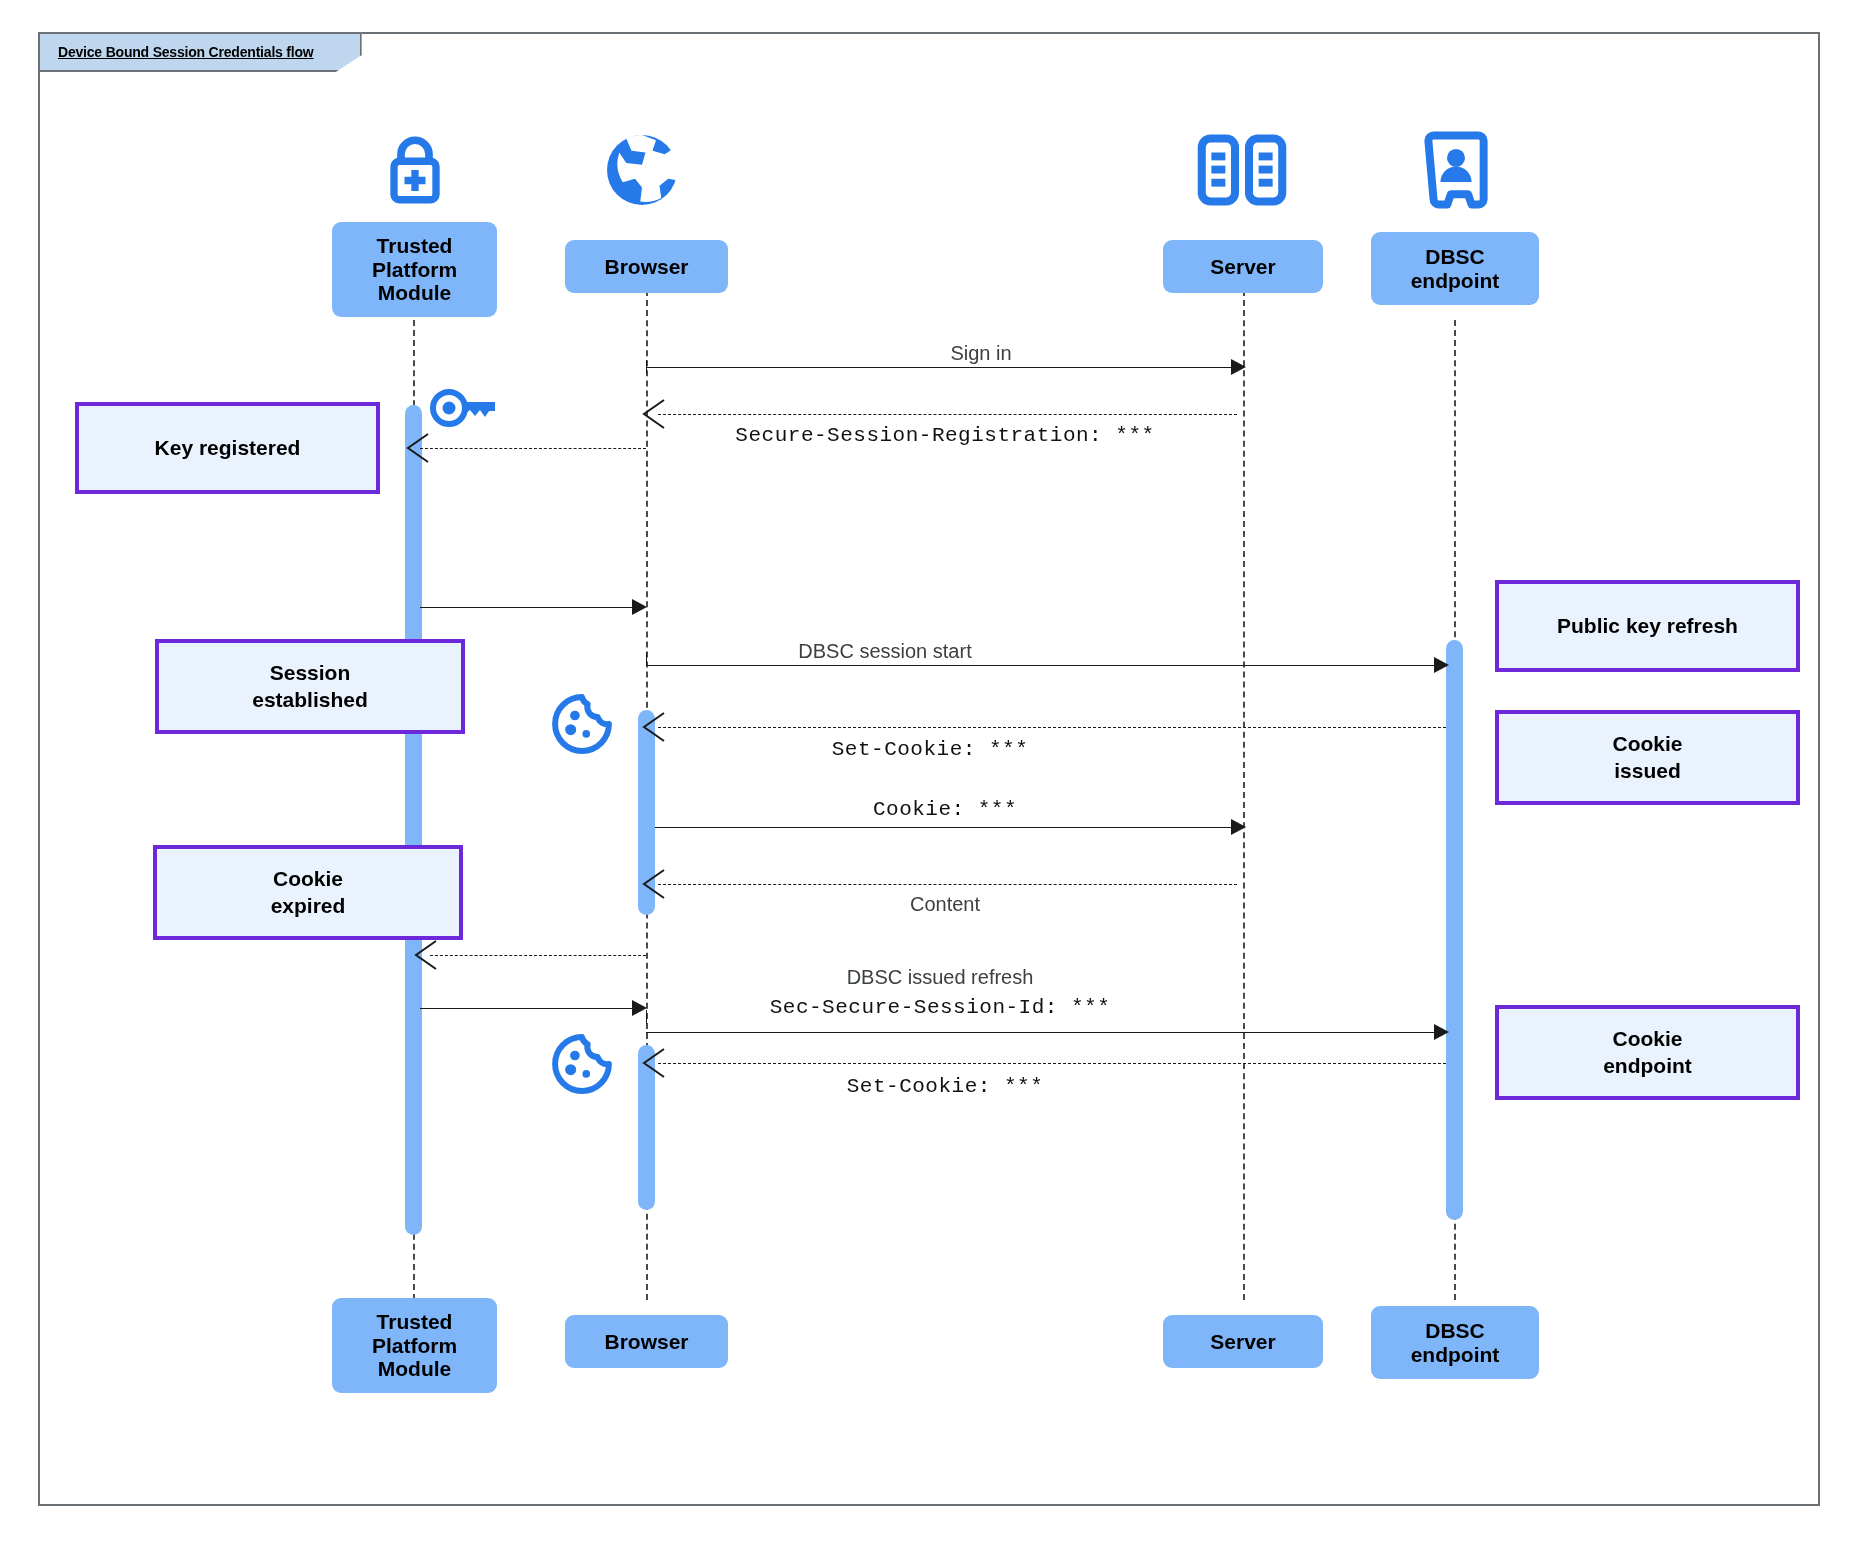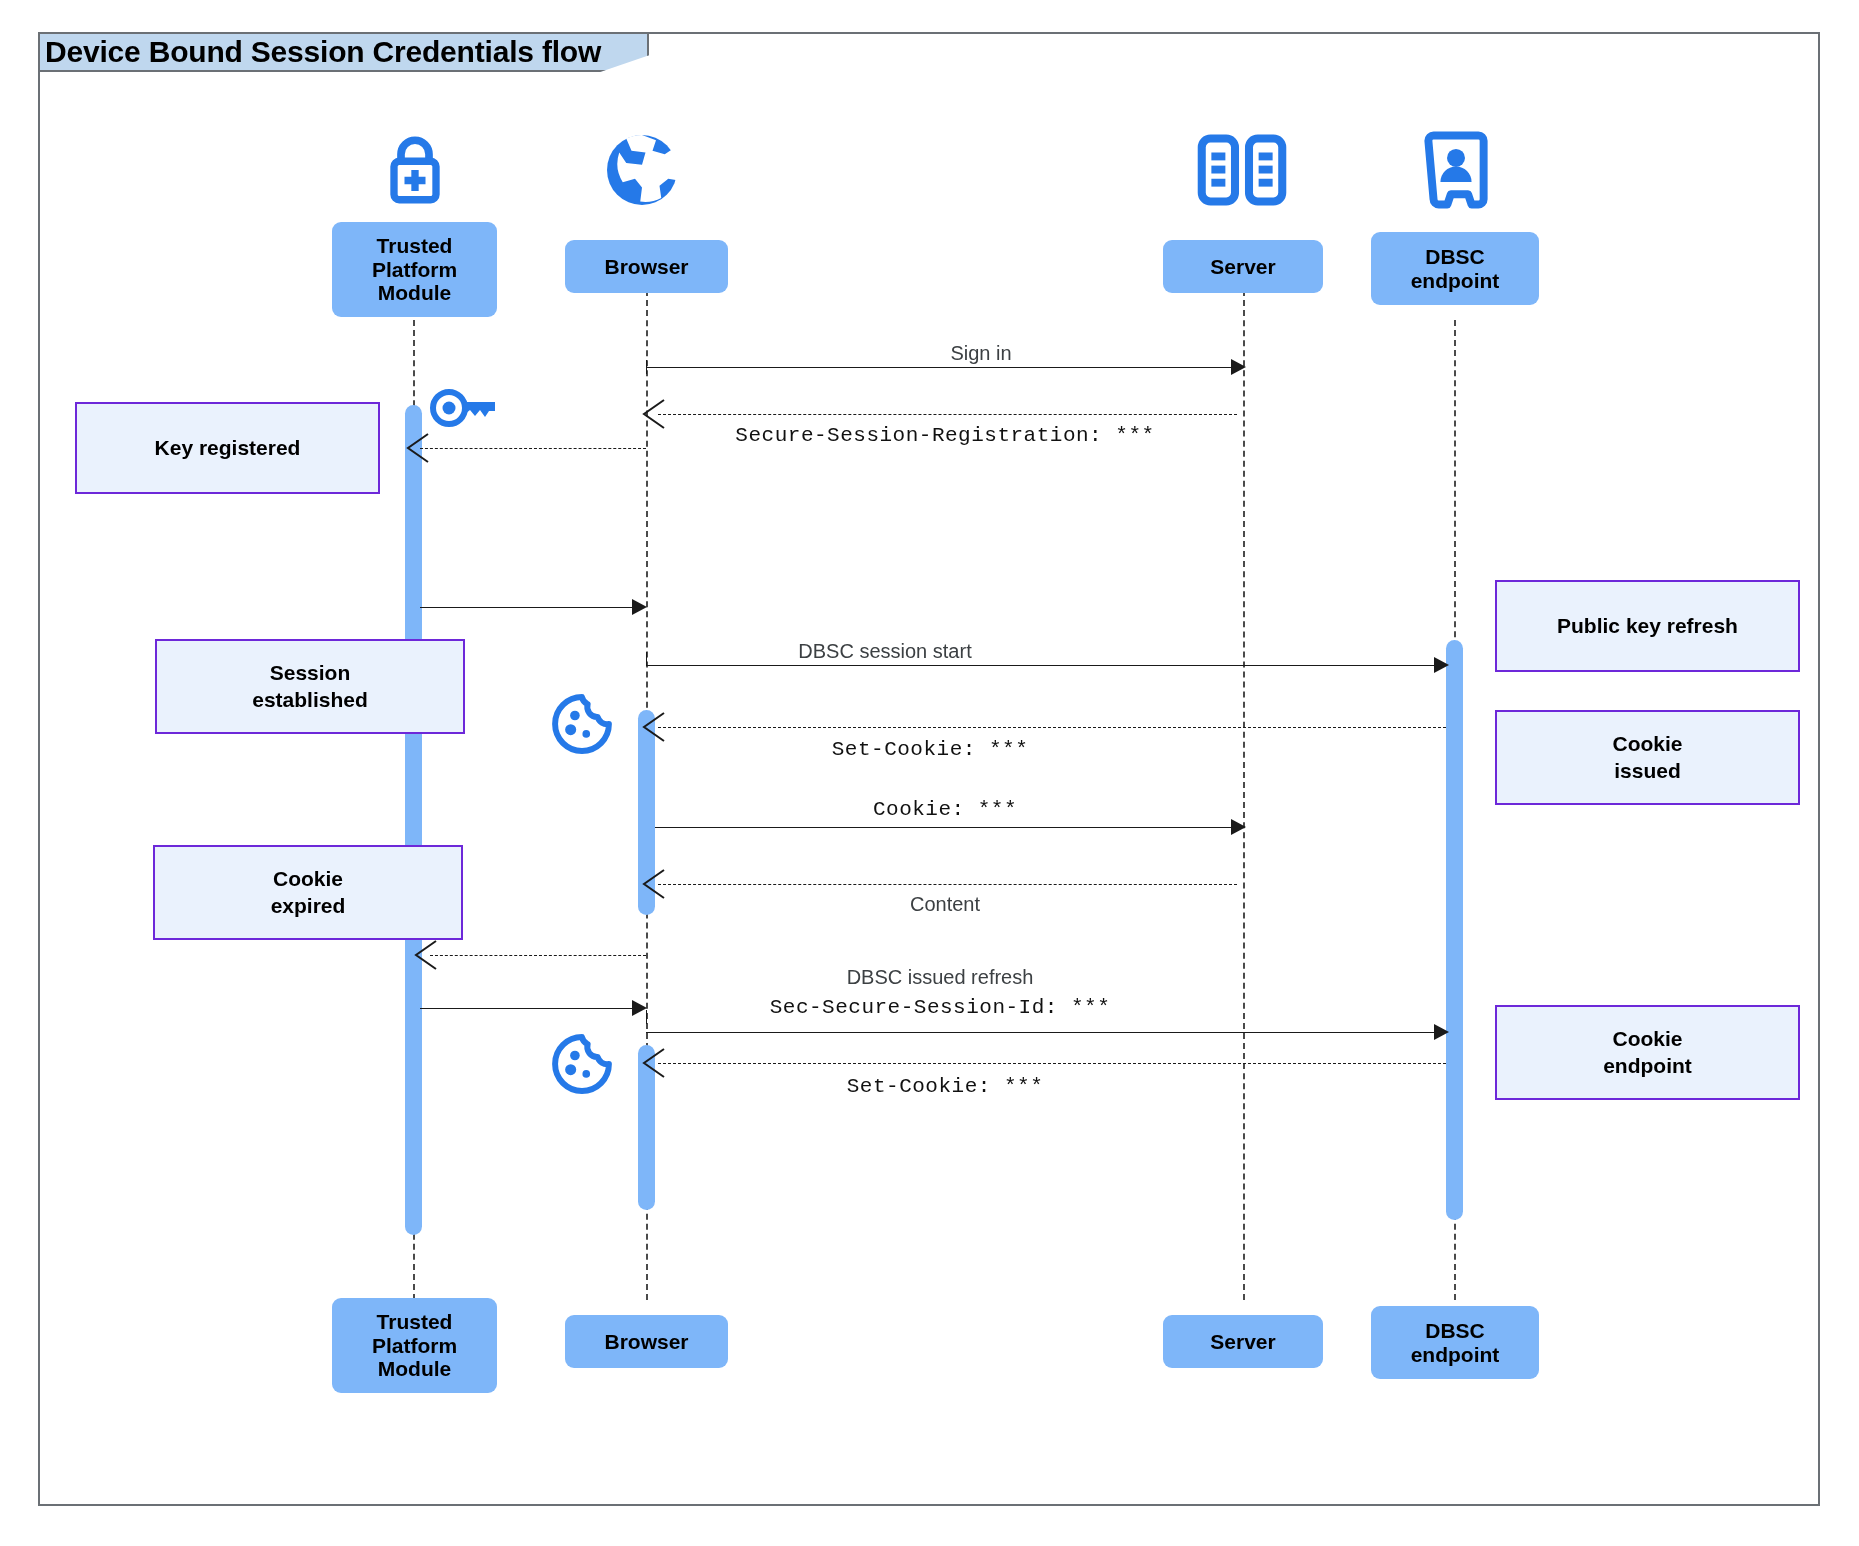--- a/index.html
+++ b/index.html
@@ -4,36 +4,36 @@
 <style>
   html,body{margin:0;padding:0;background:#ffffff;}
   body{font-family:"Liberation Sans", sans-serif;}
   #canvas{position:relative;width:1859px;height:1546px;background:#ffffff;overflow:hidden;}
 
   
   .frame{position:absolute;left:38px;top:32px;width:1782px;height:1474px;
          border:2px solid #6b7075;background:#ffffff;box-sizing:border-box;}
   .frame-title{position:absolute;left:38px;top:32px;height:40px;
          background:#bfd7ee;border:2px solid #6b7075;box-sizing:border-box;
-         padding:0 46px 0 5px;display:flex;align-items:center;
-         font-weight:bold;font-size:30px;color:#000;letter-spacing:-0.2px;
-         clip-path:polygon(0 0,100% 0,100% 58%,92% 100%,0 100%);}
+         padding:0 46px 0 18px;display:flex;align-items:center;
+         font-weight:bold;font-size:14px;color:#000;letter-spacing:-0.2px;
+         clip-path:polygon(0 0,100% 0,100% 58%,92% 100%,0 100%);text-decoration:underline;}
 
   
   .lifeline{position:absolute;width:0;border-left:2px dashed #4a4a4a;}
   .actor-box{position:absolute;background:#7eb6f9;border-radius:9px;
        display:flex;align-items:center;justify-content:center;text-align:center;
        font-weight:bold;font-size:21px;color:#000;line-height:1.12;
        box-sizing:border-box;padding:4px 10px;}
 
   
   .activation{position:absolute;width:17px;background:#7eb6f9;border-radius:9px;}
 
   
-  .note{position:absolute;background:#eaf2fd;border:2px solid #6d28d9;
+  .note{position:absolute;background:#eaf2fd;border:4px solid #6d28d9;
         box-sizing:border-box;display:flex;align-items:center;justify-content:center;
         text-align:center;font-weight:bold;font-size:21px;color:#000;line-height:1.25;}
 
   
   .msg-line{position:absolute;height:0;border-top:1.6px solid #1a1a1a;}
   .msg-line.dashed{border-top:1.6px dashed #1a1a1a;}
   .msg-tick{position:absolute;width:0;border-left:1.6px solid #1a1a1a;}
   .arrow-solid{position:absolute;width:0;height:0;
        border-top:8px solid transparent;border-bottom:8px solid transparent;}
   .arrow-right{border-left:15px solid #1a1a1a;}

